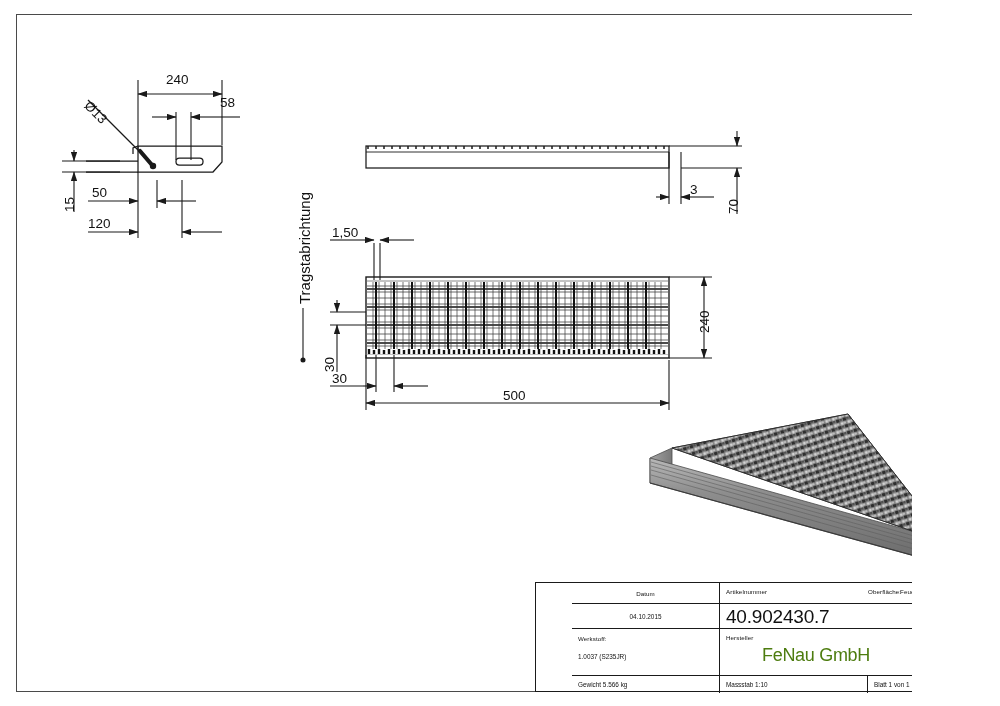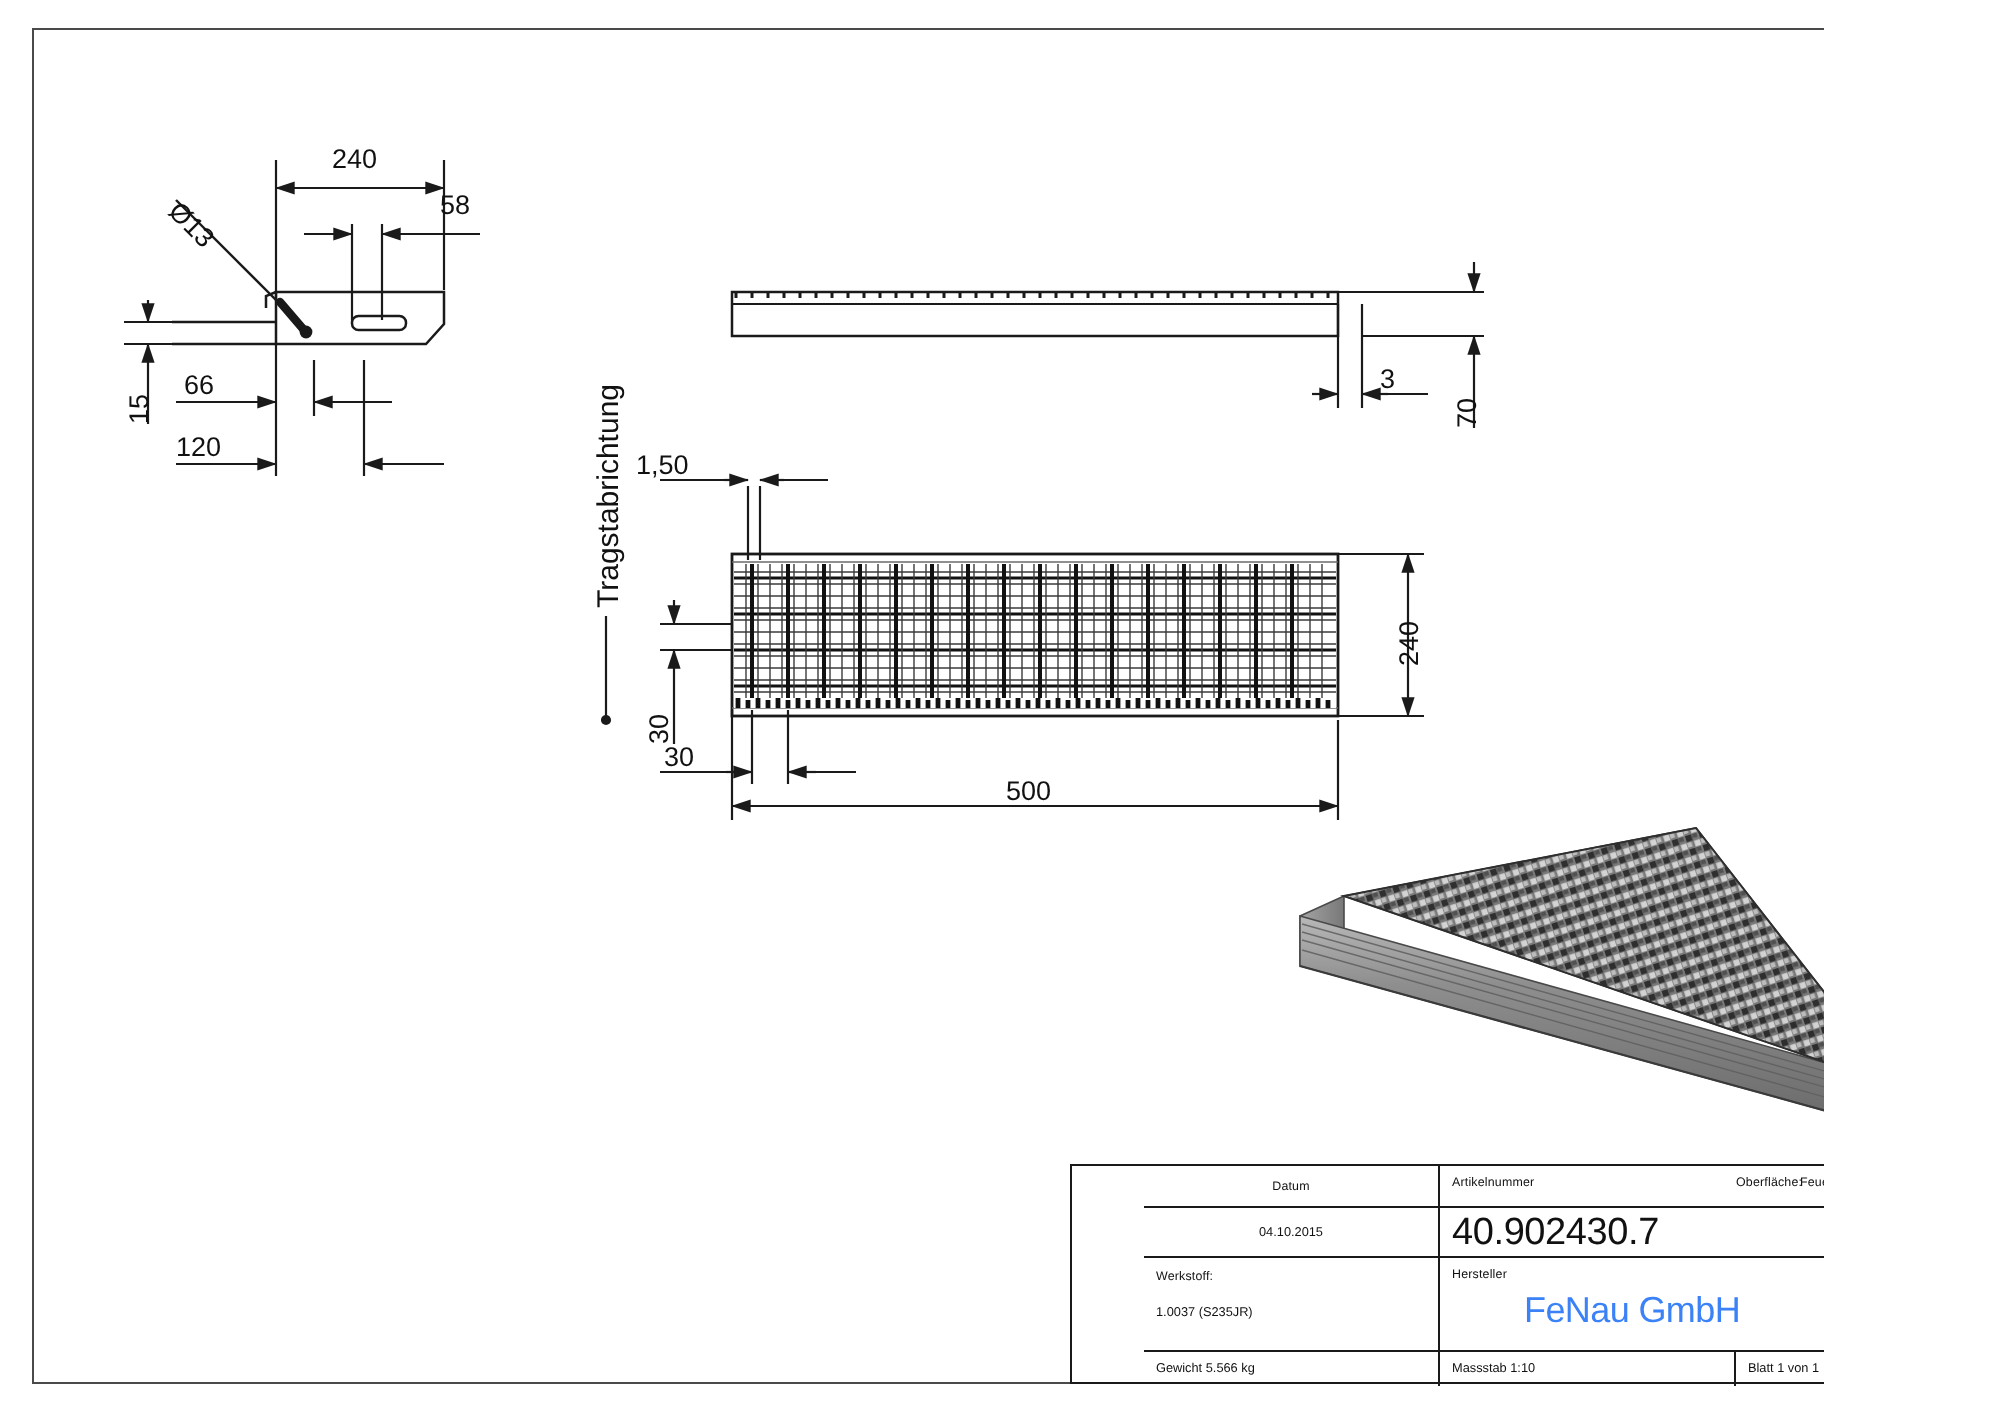--- a/index.html
+++ b/index.html
@@ -65,21 +65,21 @@
     font-size: 6.4px;
     color: #111;
   }
   .val-big {
     font-size: 19px;
     color: #111;
     letter-spacing: -0.2px;
   }
   .val-mid {
     font-size: 18px;
-    color: #3b82f6;
+    color: #4d7c0f;
     letter-spacing: -0.3px;
   }
   .val-a4 {
     font-size: 15px;
     color: #111;
     text-align: center;
   }
   .ctr { text-align: center; }
   .abs { position: absolute; }
   .dimtxt {
@@ -496,30 +496,30 @@
       <circle cx="921" cy="549" r="1.7" fill="#3a3a3a"></circle>
 
       <line x1="650" y1="483" x2="915" y2="556" stroke="#3a3a3a" stroke-width="1.1"></line>
       <line x1="915" y1="556" x2="937" y2="551" stroke="#3a3a3a" stroke-width="1.0"></line>
     </g>
   </svg>
 
   <div class="dimtxt" style="left:166px; top:72px;">240</div>
   <div class="dimtxt" style="left:220px; top:95px;">58</div>
   <div class="diatxt" style="left:92px; top:98px; transform: rotate(45deg);">Ø13</div>
-  <div class="dimtxt" style="left:92px; top:185px;">66</div>
+  <div class="dimtxt" style="left:92px; top:185px;">50</div>
   <div class="vert-label" style="left:62px; top:212px; font-size:13.5px;">15</div>
   <div class="dimtxt" style="left:88px; top:216px;">120</div>
 
   <div class="dimtxt" style="left:690px; top:182px;">3</div>
   <div class="vert-label" style="left:726px; top:214px; font-size:13.5px;">70</div>
 
   <div class="vert-label" style="left:296px; top:304px;">Tragstabrichtung</div>
 
-  <div class="dimtxt" style="left:318px; top:225px;">1,50</div>
+  <div class="dimtxt" style="left:332px; top:225px;">1,50</div>
   <div class="vert-label" style="left:322px; top:372px; font-size:13.5px;">30</div>
   <div class="dimtxt" style="left:332px; top:371px;">30</div>
   <div class="dimtxt" style="left:503px; top:388px;">500</div>
   <div class="vert-label" style="left:697px; top:333px; font-size:13.5px;">240</div>
 
   <div class="tb">
 
     <div class="tb-cell" style="left:0; top:0; width:148px; height:21px;">
       <div class="lbl ctr abs" style="left:0; right:0; top:7px;">Datum</div>
     </div>

